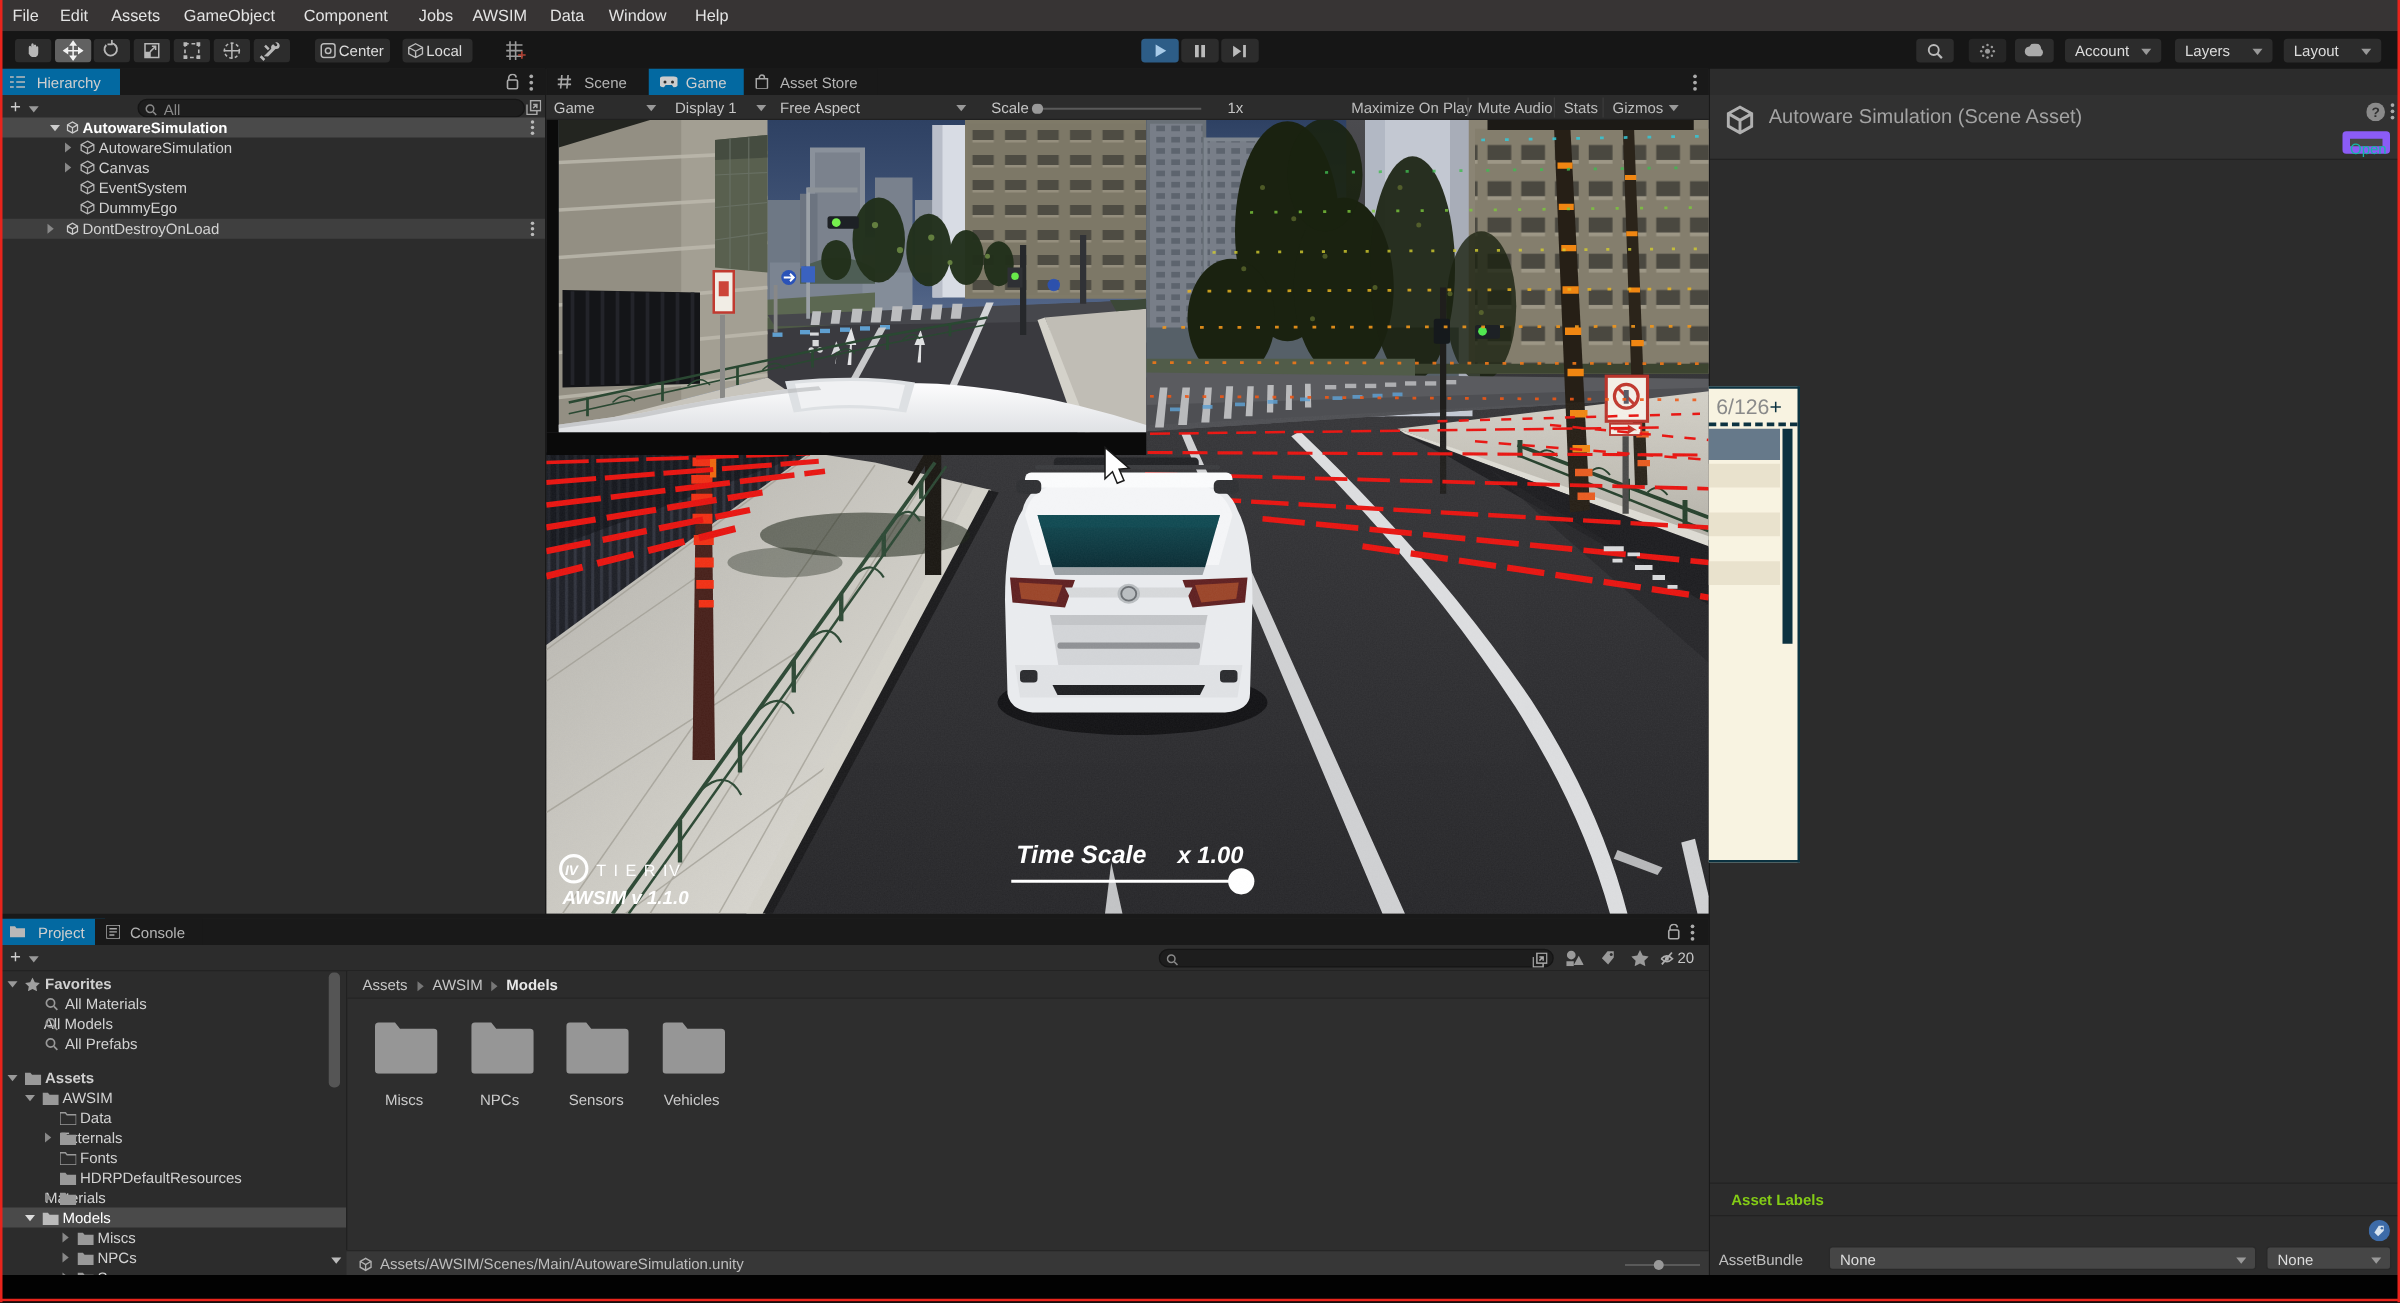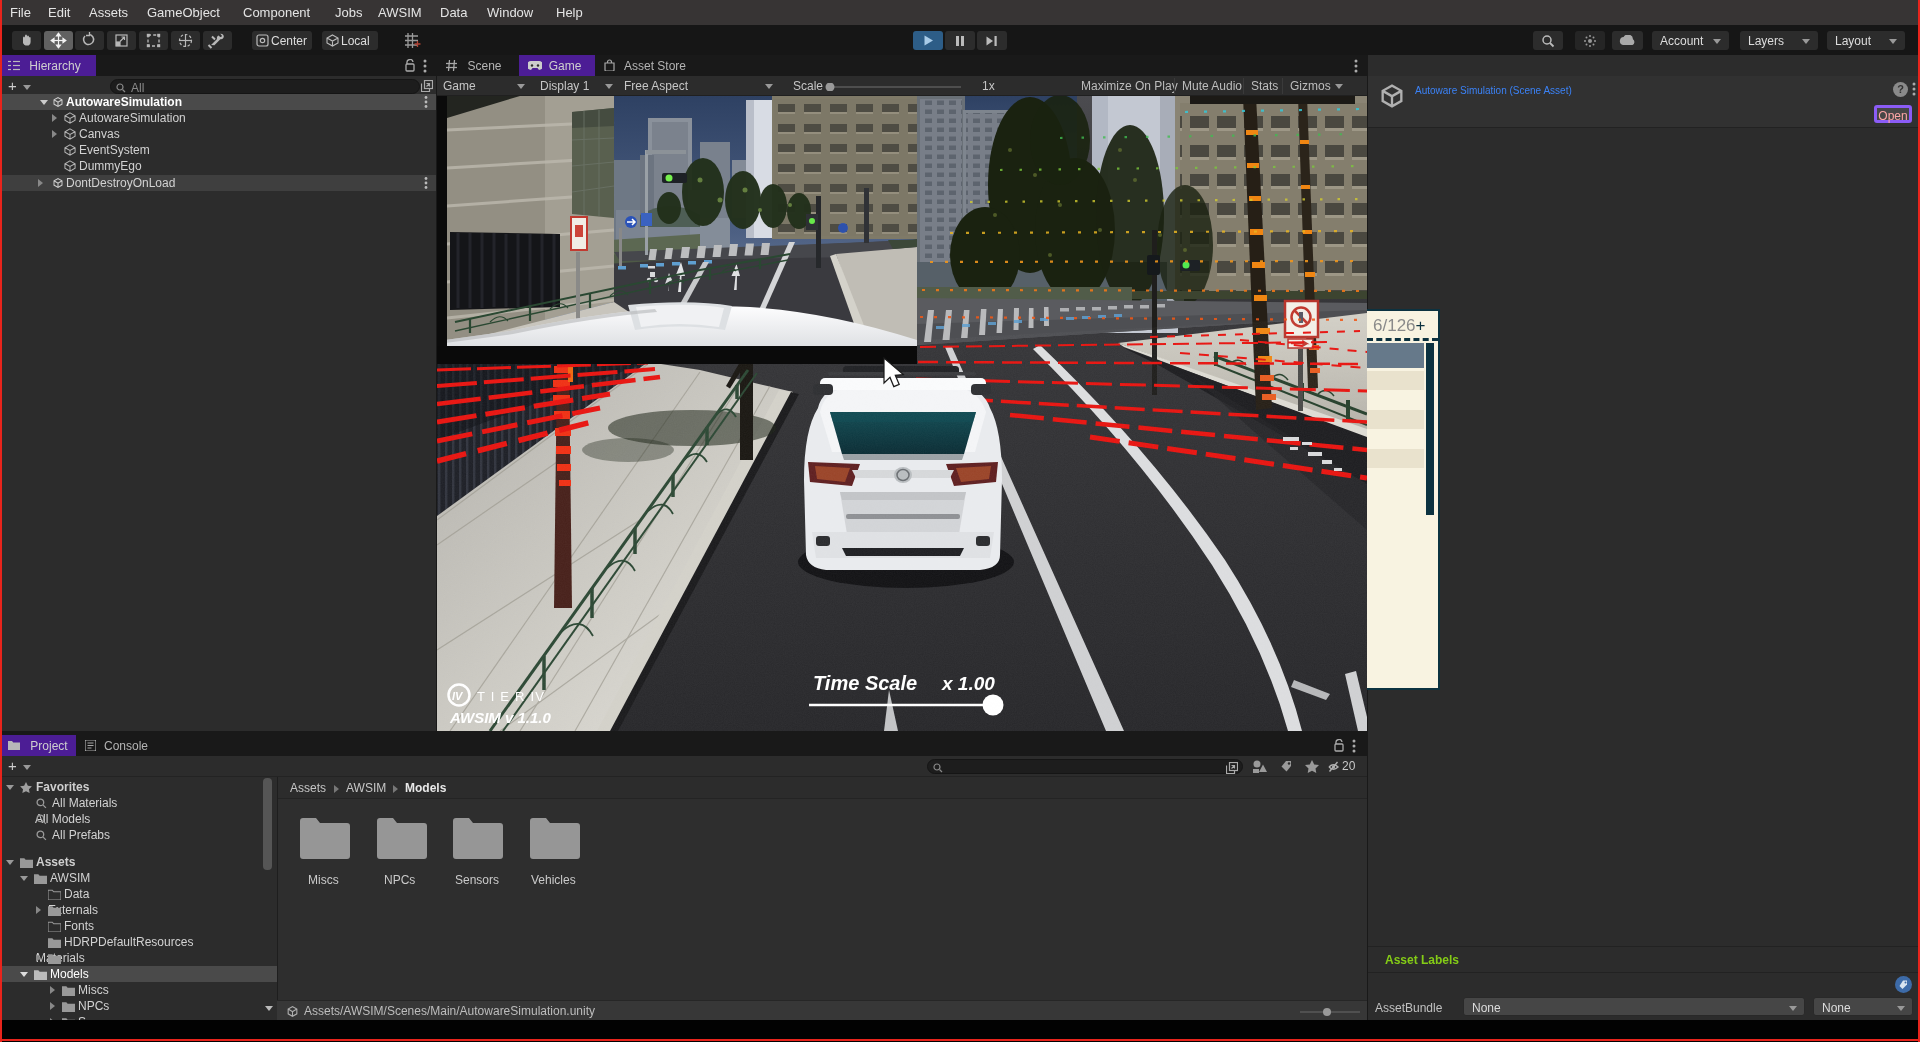--- a/index.html
+++ b/index.html
@@ -5,21 +5,21 @@
 *{margin:0;padding:0;box-sizing:border-box}
 html,body{width:1920px;height:1042px;overflow:hidden;background:#191919}
 body{font-family:"Liberation Sans",sans-serif;position:relative;color:#d2d2d2;font-size:12px}
 .abs{position:absolute}
 .menubar{left:0;top:0;width:1920px;height:25px;background:#373434;color:#e4e4e4;font-size:13px}
 .menubar span{position:absolute;top:5px}
 .toolbar{left:0;top:25px;width:1920px;height:30px;background:#161616}
 .tbtn{position:absolute;top:6px;height:19px;background:#2c2c2c;border-radius:3px}
 .panel{background:#2c2c2c}
 .tabbar{position:absolute;left:0;top:0;right:0;height:21px;background:#191919}
-.tab{position:absolute;top:0;height:21px;background:#4c1d95;color:#cfcfcf;font-size:12px;padding-top:4px;text-align:center}
+.tab{position:absolute;top:0;height:21px;background:#0369a1;color:#cfcfcf;font-size:12px;padding-top:4px;text-align:center}
 .tab.off{background:#191919;color:#b4b4b4}
 .searchfield{position:absolute;background:#1d1d1d;border:1px solid #151515;border-radius:9px;color:#8a8a8a}
 .row{position:absolute;left:0;width:100%;height:16px;line-height:16px;white-space:nowrap}
 .caret{display:inline-block;width:0;height:0;border-left:4px solid transparent;border-right:4px solid transparent;border-top:5px solid #999;vertical-align:middle}
 .caretr{display:inline-block;width:0;height:0;border-top:4px solid transparent;border-bottom:4px solid transparent;border-left:5px solid #888;vertical-align:middle}
 .redl{background:#e8241c;z-index:99}
 svg{display:block}
 .ddown{position:absolute;background:#2c2c2c;border-radius:3px;color:#ddd}
 .glabel{color:#c6c6c6;font-size:12px}
 </style>
@@ -742,33 +742,33 @@
 
 <path d="M884 358 l0 25 6-5.6 3.8 9.2 5.4-2.2 -3.9-9.1 8-0.7 Z" fill="#fff" stroke="#1a1a1a" stroke-width="1.2"></path>
 </svg>
 </div>
 
 <div class="abs panel" style="left:1368px;top:55px;width:551px;height:965px" id="insp">
 <div class="abs" style="left:0;top:21px;width:551px;height:52px;background:#313131;border-bottom:1px solid #222">
   <svg class="abs" style="left:10px;top:6px" width="28" height="28" viewBox="0 0 24 24">
         <path fill="#b0b0b0" d="M12 2 L21 7 V17 L12 22 L3 17 V7 Z M12 4.3 L6 7.6 12 11 18 7.6 Z M5 9.4 V15.6 L11 19 V12.8 Z M19 9.4 L13 12.8 V19 L19 15.6 Z"></path>
       </svg>
-  <span class="abs" style="left:47px;top:9px;font-size:10px;color:#3b82f6">Autoware Simulation (Scene Asset)</span>
+  <span class="abs" style="left:47px;top:9px;font-size:16px;color:#a3a3a3">Autoware Simulation (Scene Asset)</span>
   <svg class="abs" style="left:525px;top:6px" width="15" height="15" viewBox="0 0 15 15">
         <circle cx="7.5" cy="7.5" r="7.5" fill="#8a8a8a"></circle>
         <text x="4.3" y="11.4" font-size="11" font-weight="bold" fill="#313131" font-family="Liberation Sans">?</text>
       </svg>
   <svg class="abs" style="left:544px;top:6px" width="4" height="14" viewBox="0 0 4 14">
         <g fill="#aaa">
           <circle cx="2" cy="2" r="1.5"></circle>
           <circle cx="2" cy="7" r="1.5"></circle>
           <circle cx="2" cy="12" r="1.5"></circle>
         </g>
       </svg>
-  <div class="abs" style="left:506px;top:29px;width:38px;height:18px;background:#464646;border:3px solid #8b5cf6;border-radius:3px;text-align:center;line-height:17px;color:#fca5a5">Open</div>
+  <div class="abs" style="left:506px;top:29px;width:38px;height:18px;background:#464646;border:6px solid #8b5cf6;border-radius:3px;text-align:center;line-height:17px;color:#14b8a6">Open</div>
 </div>
 <div class="abs" style="left:0;top:891px;width:551px;height:1px;background:#222"></div>
 <div class="abs" style="left:17px;top:898px;font-weight:bold;color:#84cc16">Asset Labels</div>
 <div class="abs" style="left:0;top:917px;width:551px;height:1px;background:#222"></div>
 <svg class="abs" style="left:527px;top:921px" width="17" height="17" viewBox="0 0 17 17">
       <circle cx="8.5" cy="8.5" r="8.5" fill="#3d6ba8"></circle>
       <path d="M8 4.5 h4 v4 L7.5 13 4.5 10 Z" fill="#d8e4f0"></path>
       <circle cx="10.5" cy="6.5" r="1" fill="#3d6ba8"></circle>
     </svg>
 <div class="abs" style="left:7px;top:946px;color:#c0c0c0">AssetBundle</div>

